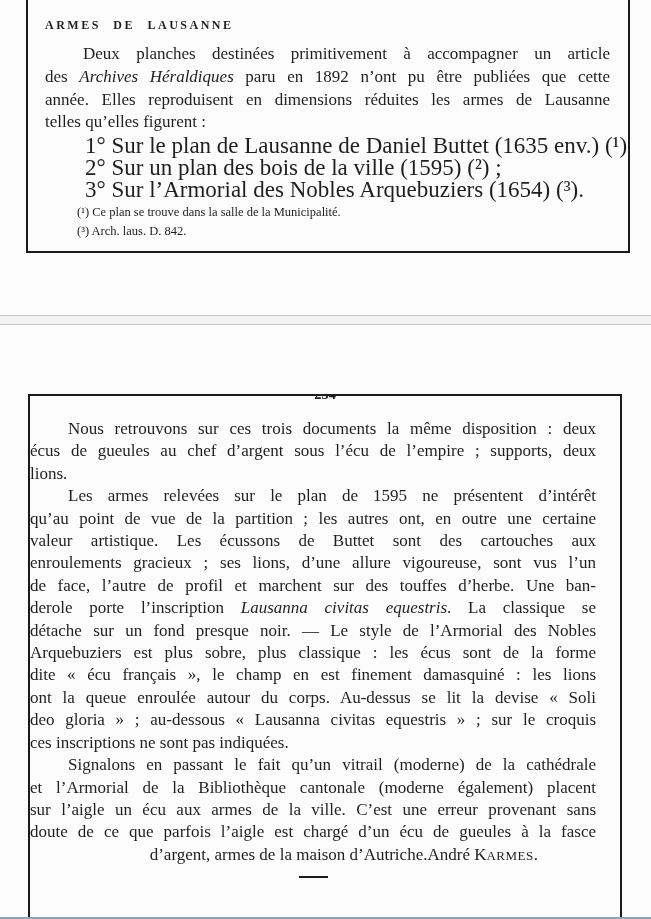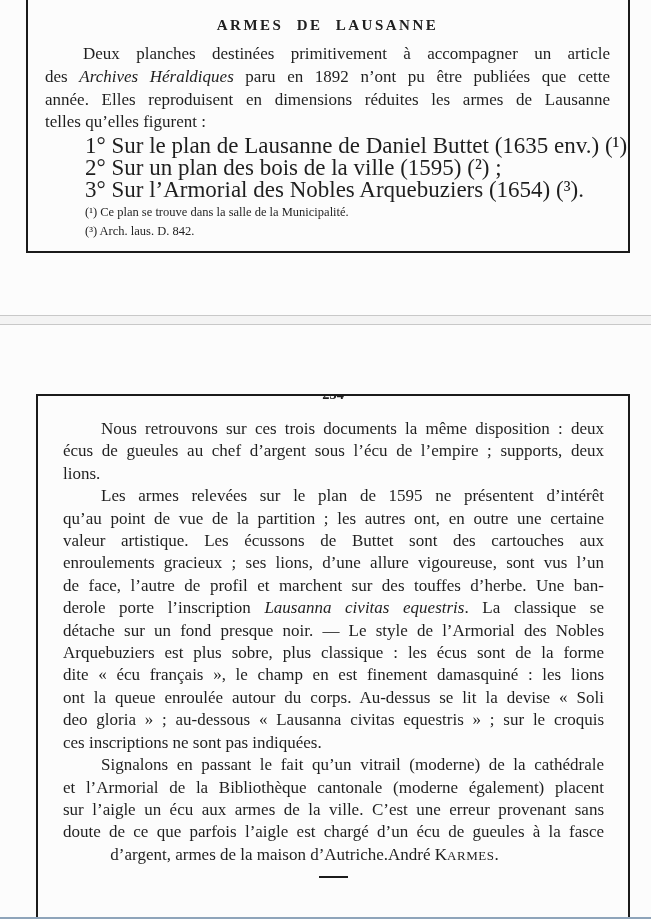--- a/index.html
+++ b/index.html
@@ -8,47 +8,47 @@
     background:#fcfcfc;color:#1f1f1f;
     font-family:"Liberation Serif","DejaVu Serif",serif;
   }
   
   .clipping1{
     position:absolute;left:26px;top:0;width:604px;height:253px;
     box-sizing:border-box;border:2px solid #1b1b1b;border-top:none;
     padding:10px 18px 0 17px;overflow:hidden;
   }
   .title{
-    text-align:center;font-size:15px;font-weight:bold;
+    font-size:12px;font-weight:bold;
     letter-spacing:2.5px;word-spacing:7px;line-height:24px;margin-top:3px;
   }
   .para .line{font-size:17px;line-height:22.8px;}
   .clipping1 .para{margin-top:6px;}
   .list{margin-left:40px;margin-top:1px;}
   .list .li{font-size:23px;line-height:22px;white-space:nowrap;}
-  .footnotes{margin-left:40px;margin-top:2px;}
+  .footnotes{margin-left:32px;margin-top:2px;}
   .footnotes .fn{font-size:12.5px;line-height:18.6px;white-space:nowrap;}
   
   .line{min-height:1em;}
   .jl{text-align:justify;text-align-last:justify;}
   .last{text-align:left;}
   .indent{text-indent:38px;}
   .it{font-style:italic;}
   .sc{font-size:13px;letter-spacing:0.5px;}
-  .split{display:flex;justify-content:center;padding-right:58px;}
+  .split{display:flex;justify-content:flex-end;padding-right:58px;}
   
   .separator-band{
     position:absolute;left:0;top:315px;width:651px;height:8px;
     background:#f3f3f3;border-top:1px solid #c8c8c8;border-bottom:1px solid #c8c8c8;
   }
   
   .clipping2{
-    position:absolute;left:36px;top:394px;width:594px;height:525px;
+    position:absolute;left:28px;top:394px;width:594px;height:525px;
     box-sizing:border-box;border:2px solid #1b1b1b;border-bottom:none;
-    padding:22px 24px 0 25px;overflow:hidden;
+    padding:22px 24px 0 0;overflow:hidden;
   }
   .page-number{
     position:absolute;top:-10px;left:50%;transform:translateX(-50%);
     background:#fcfcfc;padding:0 16px;font-size:14.5px;font-weight:bold;
   }
   .clipping2 .line{font-size:17px;line-height:22.4px;}
   .end-rule{width:29px;height:2px;background:#1b1b1b;margin:9px auto 0 auto;}
   
   .bottom-edge{position:absolute;left:0;bottom:0;width:651px;height:2px;background:#8ea4ba;}
 </style>

